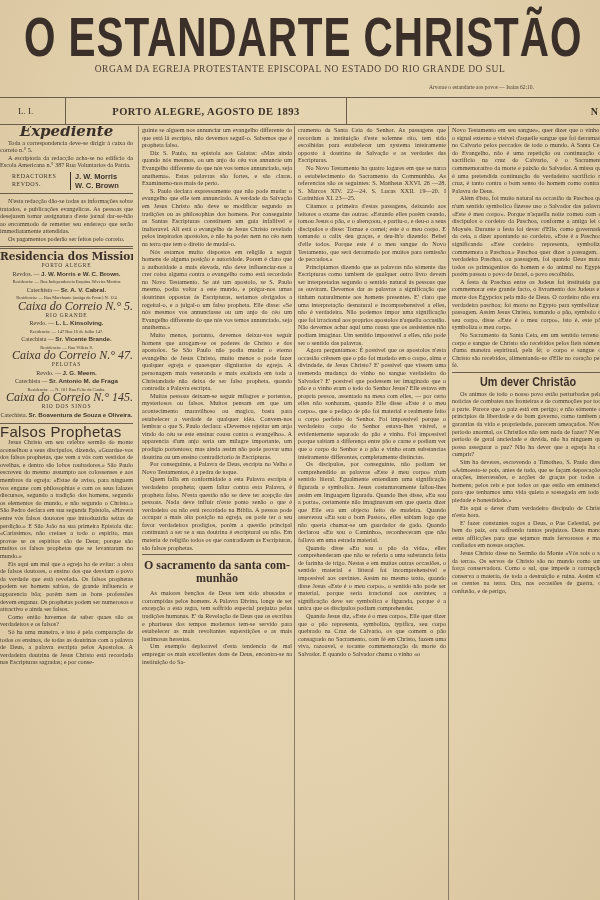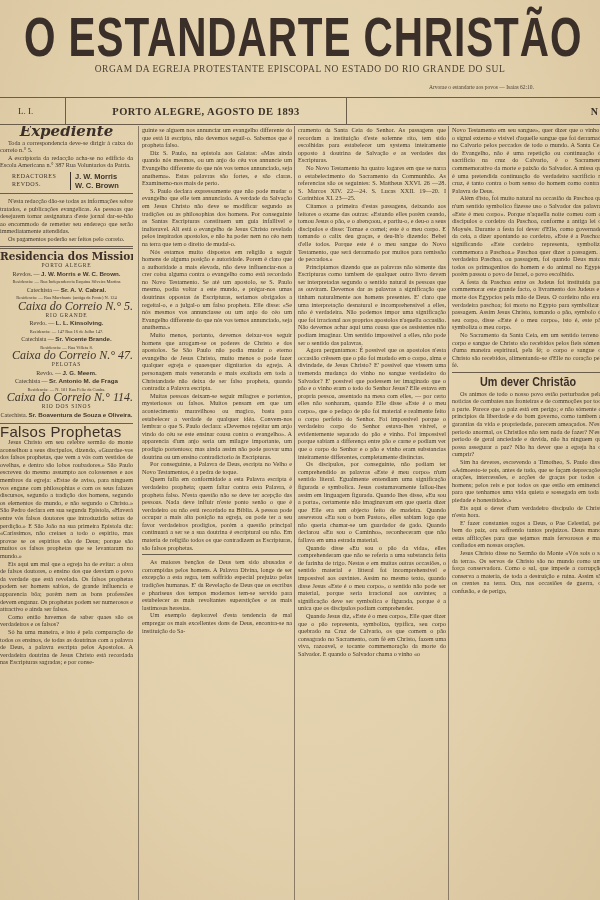--- a/index.html
+++ b/index.html
@@ -157,21 +157,21 @@
         <div class="mline"><span>Catechista —</span> <b>Sr. Vicente Brande.</b></div>
         <div class="mline small"><span>Residencia: —</span> <span>Rua Villeta 8.</span></div>
         <div class="caixa">Caixa do Correio N.° 47.</div>
       </div>
 
       <div>
         <div class="city">PELOTAS</div>
         <div class="mline"><span>Revdo. —</span> <b>J. G. Meem.</b></div>
         <div class="mline"><span>Catechista —</span> <b>Sr. Antonio M. de Fraga</b></div>
         <div class="mline small"><span>Residencia: —</span> <span>N. 101 Rua Feliz da Cunha.</span></div>
-        <div class="caixa">Caixa do Correio N.° 114.</div>
+        <div class="caixa">Caixa do Correio N.° 145.</div>
       </div>
 
       <div>
         <div class="city">RIO DOS SINOS</div>
         <div class="mline"><span>Catechista.</span> <b>Sr. Boaventura de Souza e Oliveira.</b></div>
       </div>
 
       <div class="rule"></div>
       <div class="heading-sans">Falsos Prophetas</div>
       <p>Jesus Christo em seu celebre sermão do monte aconselhou a seus discipulos, dizendo, «Guardae-vos dos falsos prophetas, que vem a vós com vestidos de ovelhas, e dentro são lobos roubadores.» São Paulo escreveu do mesmo assumpto aos colossenses e aos membros da egreja: «Estae de aviso, para ninguem vos engane com philosophias e com os seus falazes discursos, segundo a tradição dos homens, segundo os elementos do mundo, e não segundo o Christo.» São Pedro declara em sua segunda Epistola, «Haverá entre vós falsos doutores que introduzirão seitas de perdição.» E São João na sua primeira Epistola diz: «Carissimos, não creiaes a todo o espirito, mas provae se os espiritos são de Deus; porque são muitos os falsos prophetas que se levantaram no mundo.»</p>
@@ -183,20 +183,24 @@
     <div class="col col2">
       <p style="text-indent:0">guinte se alguem nos annunciar um evangelho differente do que está lá escripto, não devemos seguil-o. Sabemos que é propheta falso.</p>
       <p>Diz S. Paulo, na epistola aos Galatas: «Mas ainda quando nós mesmos, ou um anjo do céu vos annuncie um Evangelho differente do que nós vos temos annunciado, seja anathema». Estas palavras são fortes, e são claras. Examinemo-nos mais de perto.</p>
       <p>S. Paulo declara expressamente que não pode mudar o evangelho que elle tem annunciado. A verdade da Salvação em Jesus Christo não deve se modificar segundo as tradições ou as philosophias dos homens. Por conseguinte as Santas Escripturas constituem um guia infallivel e inalteravel. Ali está o evangelho de Jesus Christo revelado pelos inspirados apostolos, e não ha poder nem no céo nem na terra que tem o direito de mudal-o.</p>
       <p>Nós estamos muito dispostos em religião a seguir homens de alguma posição e autoridade. Porem é claro que a authoridade a mais elevada, não deve influenciar-nos a crer coisa alguma contra o evangelho como está recordado no Novo Testamento. Se até um apostolo, se S. Paulo mesmo, podia voltar a este mundo, e prégar-nos umas doutrinas oppostas ás Escripturas, seriamos obrigados a regeital-o, e a julgal-o um falso propheta. Elle disse: «Se nós mesmos vos annunciasse ou um anjo do céo um Evangelho differente do que nós vos temos annunciado, seja anathema.»</p>
       <p>Muito menos, portanto, devemos deixar-vos seguir homens que arrogam-se os poderes de Christo e dos apostolos. Se São Paulo não podia mudar o eterno evangelho de Jesus Christo, muito menos o pode fazer qualquer egreja e quaesquer dignitarios da egreja. A personagem mais veneranda e mais exaltada em toda a Christandade não deixa de ser falso propheta, quando contradiz a Palavra escripta.</p>
       <p>Muitas pessoas deixam-se seguir milagres e portentos, mysteriosos ou falsos. Muitos pensam em que um acontecimento maravilhoso ou magico, basta para estabelecer a verdade de qualquer idéa. Convem-nos lembrar o que S. Paulo declara: «Devemos rejeitar um anjo vindo do céu se este ensinar cousa contra o evangelho». A apparencia d'um anjo seria um milagre importante, um prodigio portentoso; mas ainda assim não pode provar uma doutrina ou um ensino contradictorio ás Escripturas.</p>
       <p>Por conseguinte, a Palavra de Deus, escripta no Velho e Novo Testamentos, é a pedra de toque.</p>
       <p>Quem falla em conformidade a esta Palavra escripta é verdadeiro propheta; quem faltar contra esta Palavra, é propheta falso. N'esta questão não se deve ter acepção das pessoas. Nada deve influir n'este ponto senão o que é verdadeiro ou não está recordado na Biblia. A pessoa pode occupar a mais alta posição na egreja, ou pode ter a seu favor verdadeiros prodigios, porém a questão principal continuará a ser se a sua doutrina é escriptural ou não. Em materia de religião todos os que contradizem as Escripturas, são falsos prophetas.</p>
       <div class="rule"></div>
+      <div class="heading-serif-lg">
+        <div>O sacramento da santa com-</div>
+        <div>munhão</div>
+      </div>
       <p>As maiores bençãos de Deus tem sido abusadas e corrompidas pelos homens. A Palavra Divina, longe de ser excepção a esta regra, tem soffrido especial prejuizo pelas tradições humanas. E' da Revelação de Deus que os escribas e phariseus dos tempos modernos tem-se servido para estabelecer as mais revoltantes superstições e as mais lastimosas heresias.</p>
       <p>Um exemplo deploravel d'esta tendencia de mal empregar os mais excellentes dons de Deus, encontra-se na instituição do Sa-</p>
     </div>
 
     <div class="col col3">
       <p style="text-indent:0">cramento da Santa Ceia do Senhor. As passagens que recordam a instituição d'este solemne rito, tem sido escolhidas para estabelecer um systema inteiramente opposto á doutrina de Salvação e as verdades das Escripturas.</p>
       <p>No Novo Testamento ha quatro logares em que se narra o estabelecimento do Sacramento da Communhão. As referencias são os seguintes: S. Mattheus XXVI. 26 —28. S. Marcos XIV. 22—24. S. Lucas XXII. 19—20. I Corinthios XI. 23—25.</p>
       <p>Citamos a primeira d'estas passagens, deixando aos leitores o exame das outras: «Estando elles porém ceando, tomou Jesus o pão, e o abençoou, e partiu-o, e deu-o a seus discipulos e disse: Tomae e comei; este é o meu corpo. E tomando o calix deu graças, e deu-lh'o dizendo: Bebei d'elle todos. Porque este é o meu sangue do Novo Testamento, que será derramado por muitos para remissão de peccados.»</p>
       <p>Principiamos dizendo que as palavras não sómente das Escripturas como tambem de qualquer outro livro devem ser interpretadas segundo o sentido natural ás pessoas que as ouviram. Devemos dar as palavras a significação que tinham naturalmente aos homens presentes. E' claro que uma interpretação desnatural e incomprehensivel a elles, não é verdadeira. Não podemos impor uma significação que foi irracional aos proprios apostolos n'aquella occasião. Não devemos achar aqui uma cousa que os assistentes não podiam imaginar. Um sentido impossivel a elles, não pode ser o sentido das palavras.</p>
       <p>Agora perguntamos: É possivel que os apostolos n'esta occasião crêssem que o pão foi mudado em o corpo, alma e divindade, de Jesus Christo? E' possivel que vissem uma tremenda mudança do vinho no sangue verdadeiro do Salvador? E' possivel que podessem ter imaginado que o pão e o vinho eram o todo do Senhor Jesus? Elle estava em propria pessoa, assentado na mesa com elles, — por certo elles não sonharam, quando Elle disse «Este é o meu corpo», que o pedaço de pão foi material e realmente feito o corpo perfeito do Senhor. Foi impossivel porque o verdadeiro corpo do Senhor estava-lhes visivel, e evidentemente separado do pão e vinho. Foi impossivel porque sabiam a differença entre pão e carne e podiam ver que o corpo do Senhor e o pão e vinho eram substancias inteiramente differentes, completamente distinctas.</p>

